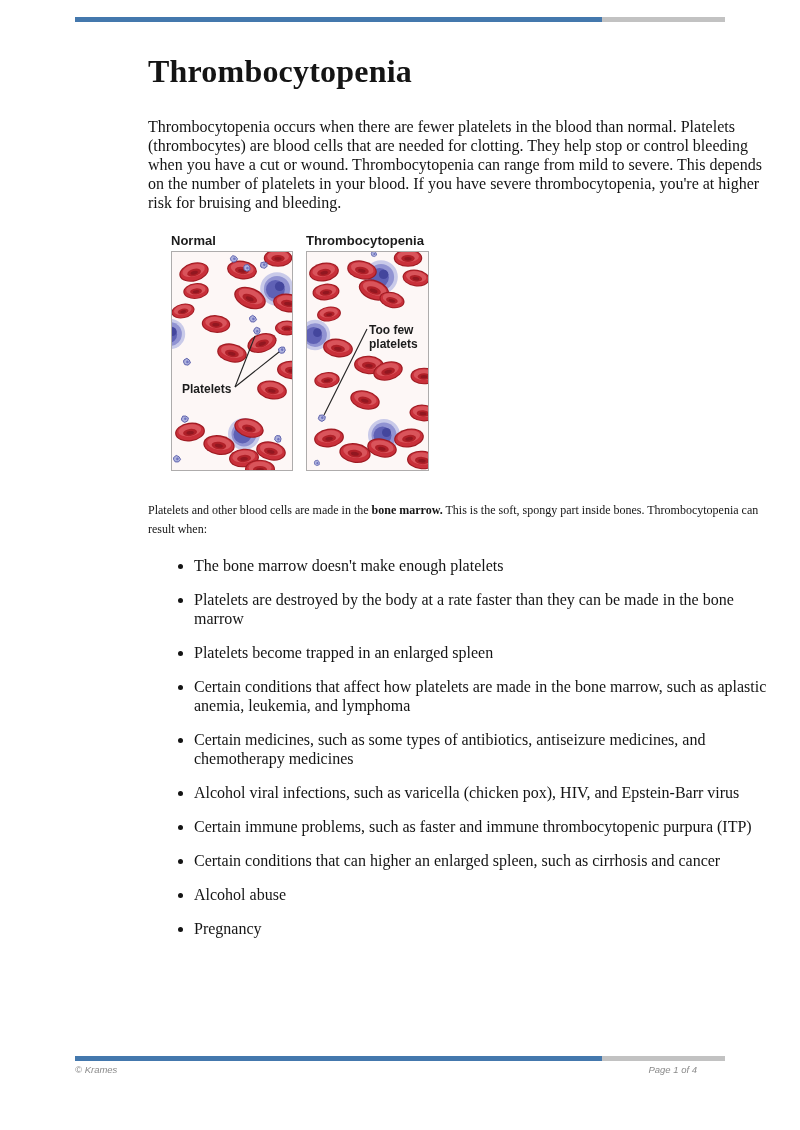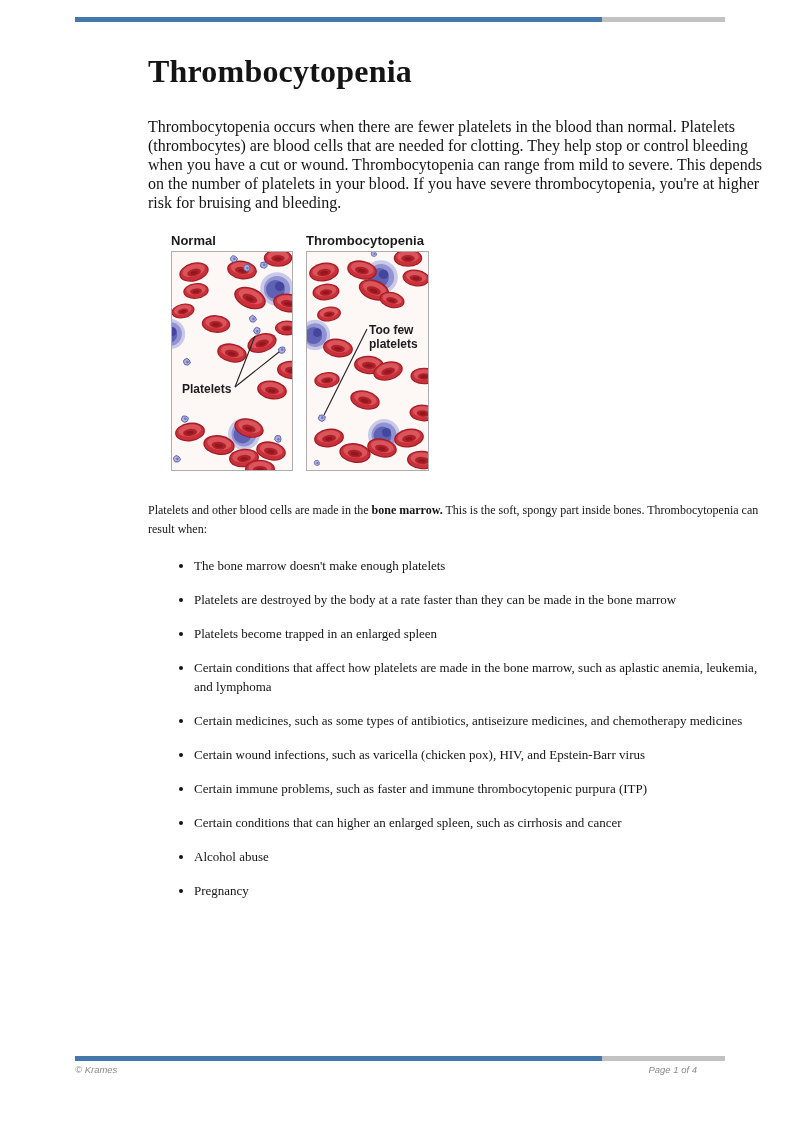--- a/index.html
+++ b/index.html
@@ -55,21 +55,21 @@
     font-weight: bold;
   }
   p.body {
     margin: 25px 0 0 0;
     font-size: 12px;
     line-height: 19px;
   }
   ul.list {
     margin: 17px 0 0 0;
     padding: 0 0 0 42px;
-    font-size: 13px;
+    font-size: 16px;
     line-height: 19px;
   }
   ul.list li { margin: 0 0 15px 4px; }
   p.body.after-list { margin-top: 0; }
   ul.list.reasons { margin-top: 14px; }
 
   
   .panel-label {
     font-family: "Liberation Sans", sans-serif;
     font-weight: bold;
@@ -228,21 +228,21 @@
     <ul class="list">
       <li>The bone marrow doesn't make enough platelets</li>
       <li>Platelets are destroyed by the body at a rate faster than they can be made in the bone marrow</li>
       <li>Platelets become trapped in an enlarged spleen</li>
     </ul>
 
 
     <ul class="list reasons">
       <li>Certain conditions that affect how platelets are made in the bone marrow, such as aplastic anemia, leukemia, and lymphoma</li>
       <li>Certain medicines, such as some types of antibiotics, antiseizure medicines, and chemotherapy medicines</li>
-      <li>Certain wound infections, such as varicella (chicken pox), HIV, and Epstein-Barr virus</li>
+      <li>Alcohol viral infections, such as varicella (chicken pox), HIV, and Epstein-Barr virus</li>
       <li>Certain immune problems, such as faster and immune thrombocytopenic purpura (ITP)</li>
       <li>Certain conditions that can higher an enlarged spleen, such as cirrhosis and cancer</li>
       <li>Alcohol abuse</li>
       <li>Pregnancy</li>
     </ul>
 
   </div>
 
   <div class="footer">
     <div class="rule">

